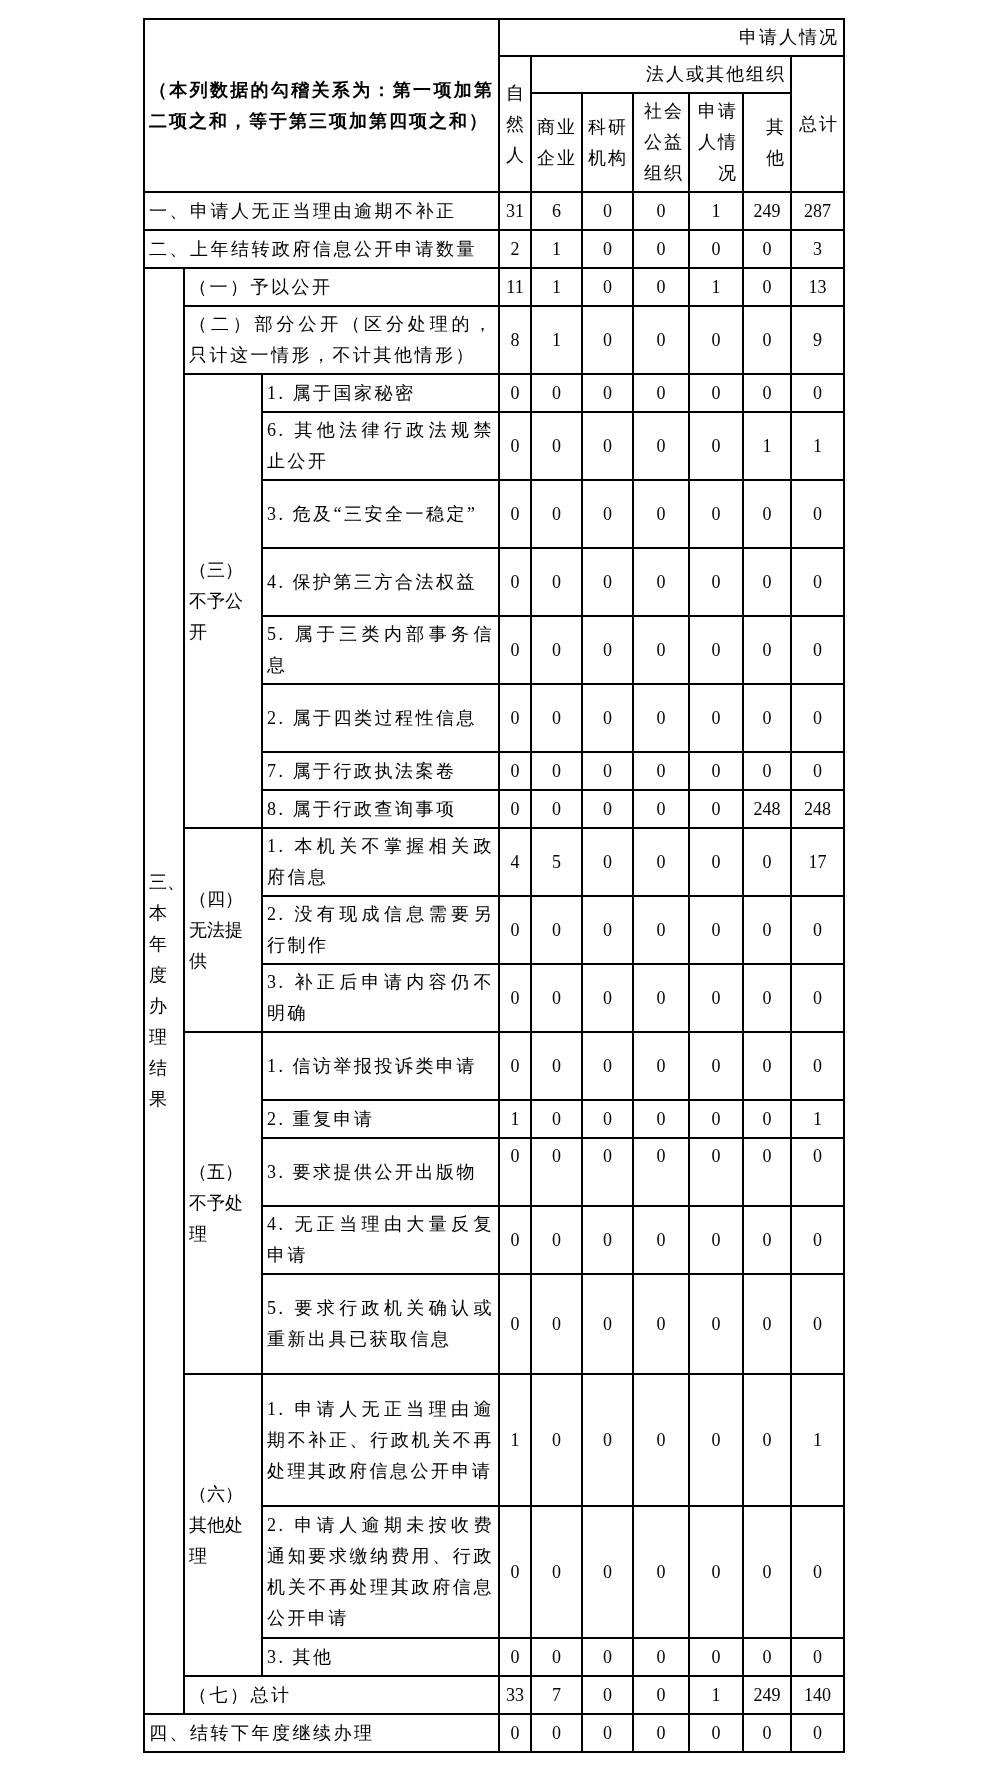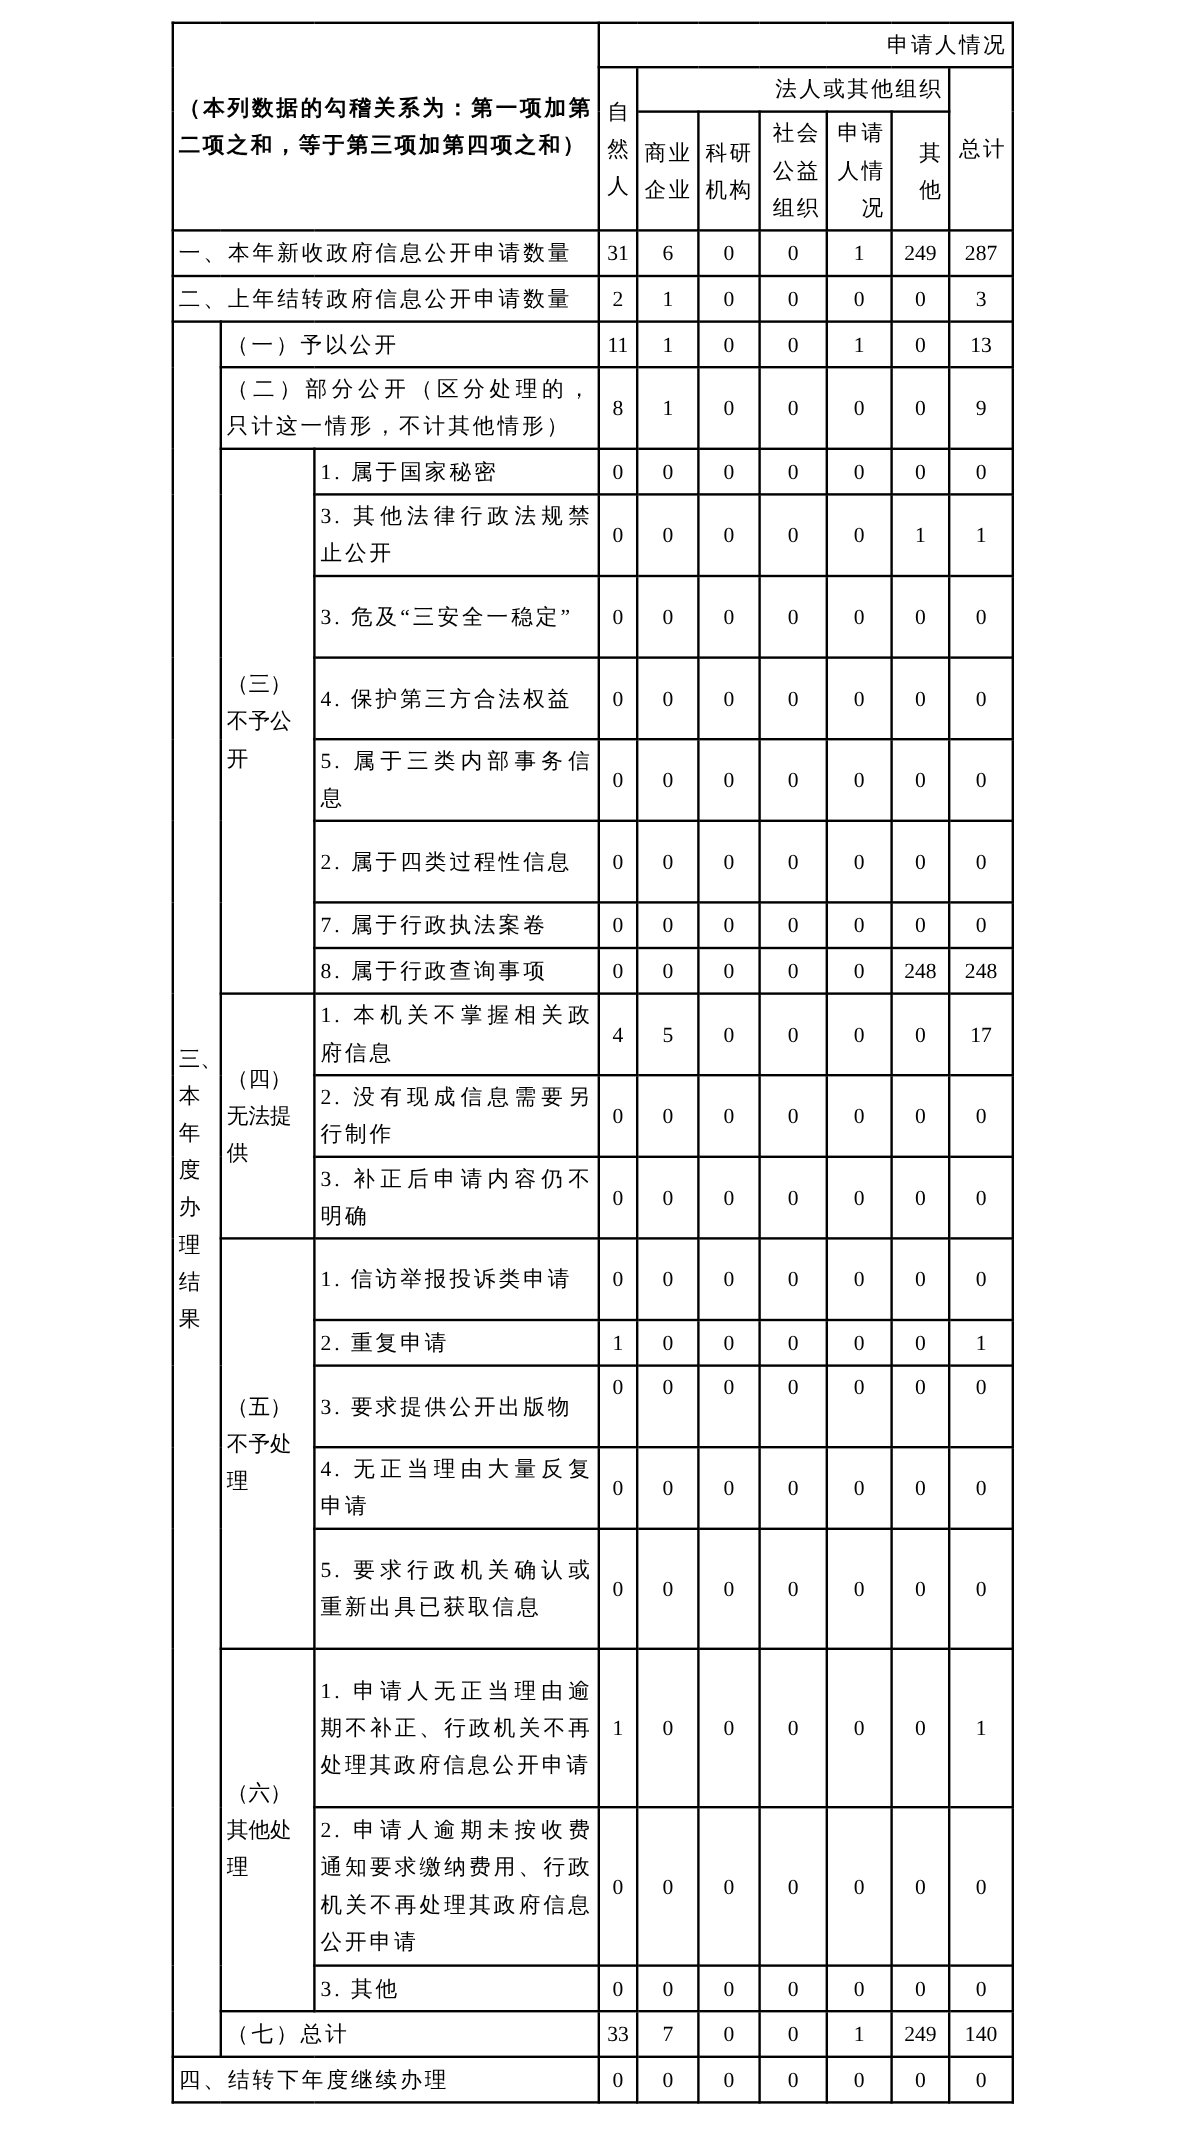--- a/index.html
+++ b/index.html
@@ -109,21 +109,21 @@
     </tr>
     <tr class="hr3">
       <td class="ch">商业企业</td>
       <td class="ch">科研机构</td>
       <td class="ch">社会公益组织</td>
       <td class="ch">申请人情况</td>
       <td class="ch">其他</td>
     </tr>
 
     <tr class="h1">
-      <td class="lab" colspan="3">一、本年新收政府信息公开申请数量</td>
+      <td class="lab" colspan="3">一、申请人无正当理由逾期不补正</td>
     <td class="v">31</td>
           <td class="v">6</td>
           <td class="v">0</td>
           <td class="v">0</td>
           <td class="v">1</td>
           <td class="v">249</td>
           <td class="v">287</td>
         </tr>
     <tr class="h1">
       <td class="lab" colspan="3">二、上年结转政府信息公开申请数量</td>
@@ -161,21 +161,21 @@
       <td class="lab">1. 属于国家秘密</td>
     <td class="v">0</td>
           <td class="v">0</td>
           <td class="v">0</td>
           <td class="v">0</td>
           <td class="v">0</td>
           <td class="v">0</td>
           <td class="v">0</td>
         </tr>
     <tr class="h2">
-      <td class="lab">3. 其他法律行政法规禁止公开</td>
+      <td class="lab">6. 其他法律行政法规禁止公开</td>
     <td class="v">0</td>
           <td class="v">0</td>
           <td class="v">0</td>
           <td class="v">0</td>
           <td class="v">0</td>
           <td class="v">1</td>
           <td class="v">1</td>
         </tr>
     <tr class="h2">
       <td class="lab">3. 危及“三安全一稳定”</td>

